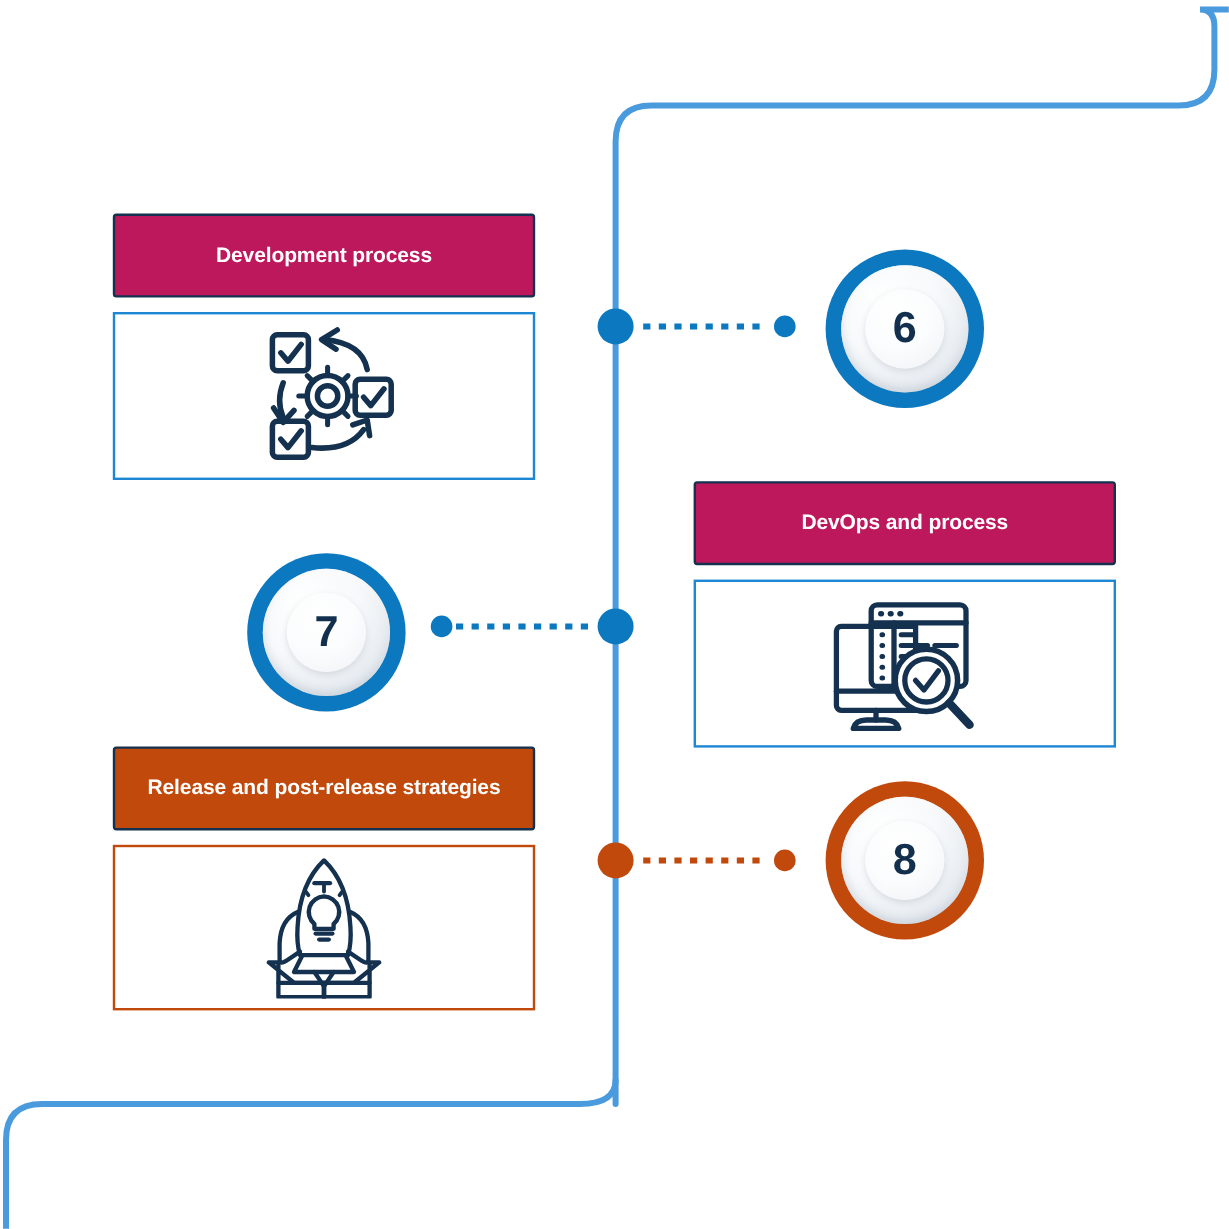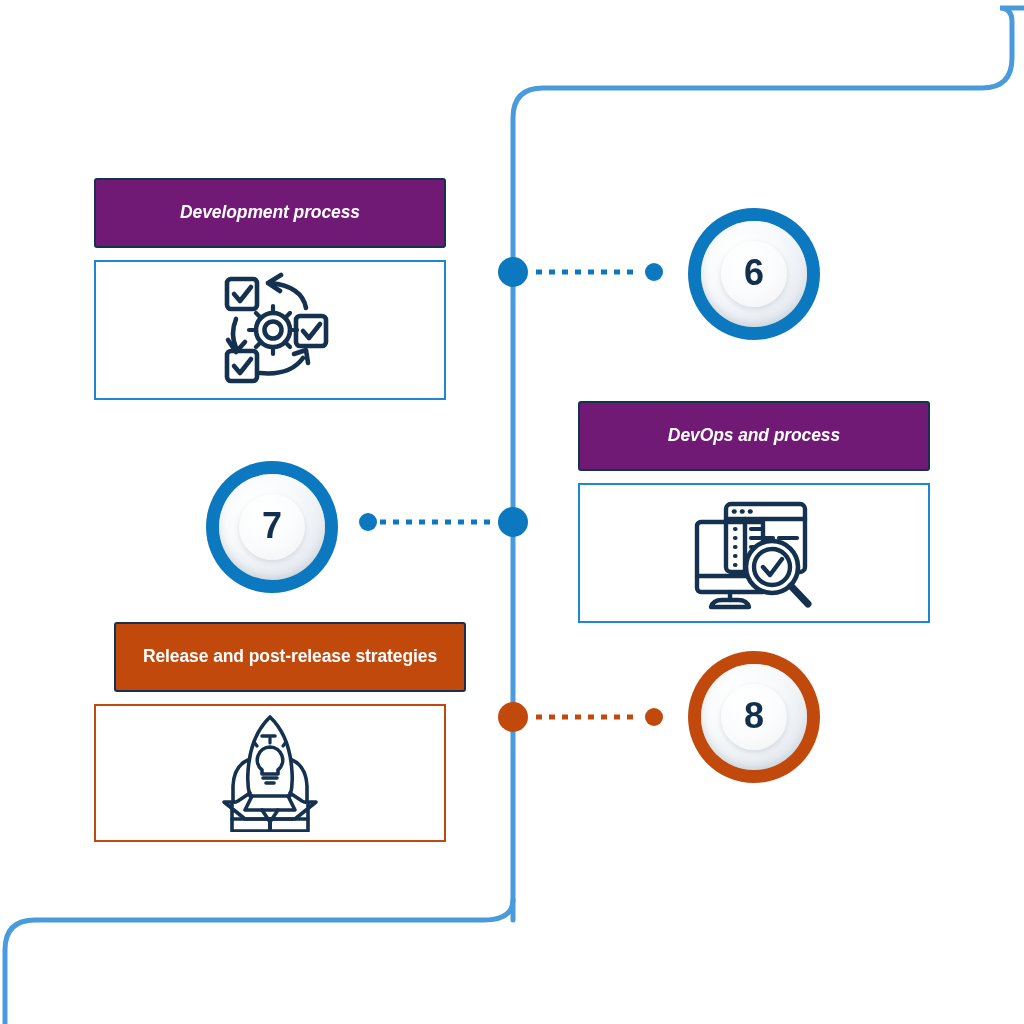--- a/index.html
+++ b/index.html
@@ -47,22 +47,22 @@
     font-size: 17.5px;
     font-weight: bold;
     letter-spacing: -0.1px;
     line-height: 1.25;
     text-align: center;
     display: flex;
     align-items: center;
     justify-content: center;
     padding: 6px 14px;
   }
-  .step-header.blue   { background: #701a75; font-style: italic; }
-  .step-header.orange { background: #c2490c; margin-left: 20px; }
+  .step-header.blue   { background: #be185d; }
+  .step-header.orange { background: #c2490c; }
 
   .step-card {
     box-sizing: border-box;
     width: 100%;
     background: #ffffff;
     display: flex;
     align-items: center;
     justify-content: center;
   }
   .step-card.blue   { border: 2px solid #1d87d4; }

